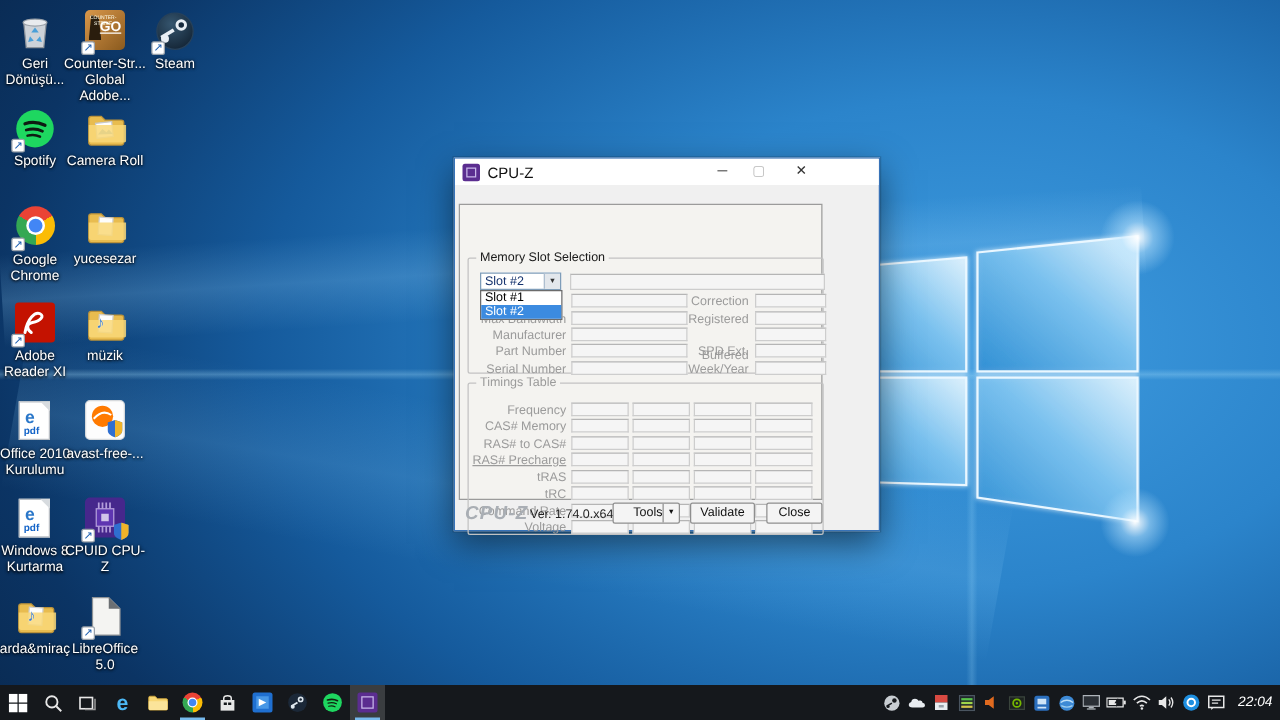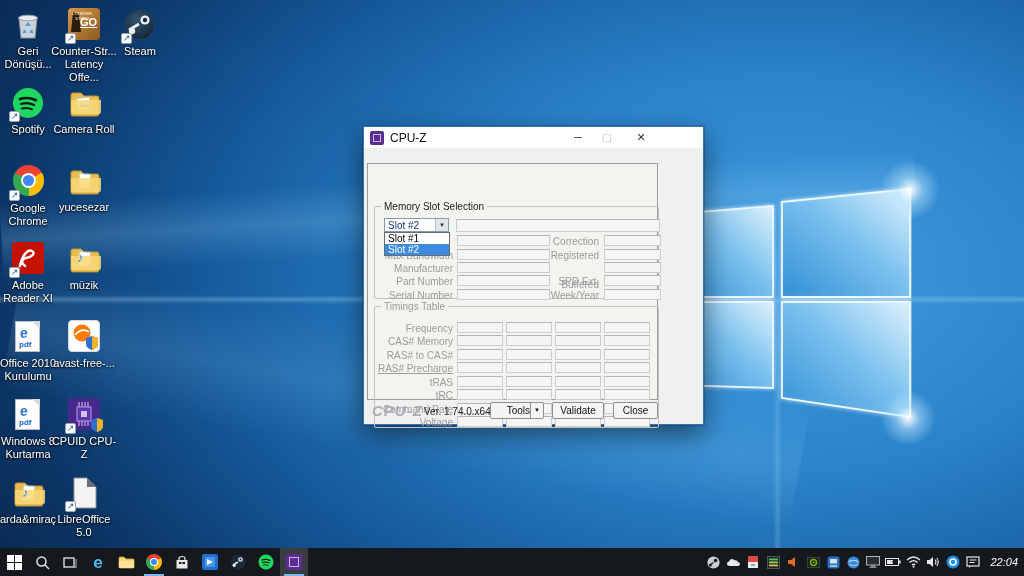--- a/index.html
+++ b/index.html
@@ -163,21 +163,21 @@
 
 <div class="dicon" style="left:56px;top:8px">
   <div class="dimg">
     <div class="tile" style="background:linear-gradient(135deg,#d9974a,#8a5a1e);">
       <div style="position:absolute;left:3px;top:4px;width:10px;height:20px;background:#2a1d0d;clip-path:polygon(20% 0,80% 10%,100% 100%,0 100%);"></div>
       <div style="position:absolute;right:3px;top:8px;color:#fff;font-weight:bold;font-size:11px;text-decoration:underline;">GO</div>
       <div style="position:absolute;right:3px;top:3px;color:#ffe;font-size:4px;">COUNTER-STRIKE</div>
     </div>
     <span class="badge-arrow">↗</span>
   </div>
-  <div class="dlabel">Counter-Str... Latency Offe...</div>
+  <div class="dlabel">Counter-Str... Global Adobe...</div>
 </div>
 
 <div class="dicon" style="left:112px;top:8px">
   <div class="dimg">
     <svg width="34" height="34" viewBox="0 0 34 34">
       <defs>
           <radialGradient id="stg" cx="0.4" cy="0.3" r="0.9">
         <stop offset="0" stop-color="#35556e"></stop>
             <stop offset="1" stop-color="#0d1b2a"></stop>
           </radialGradient>

